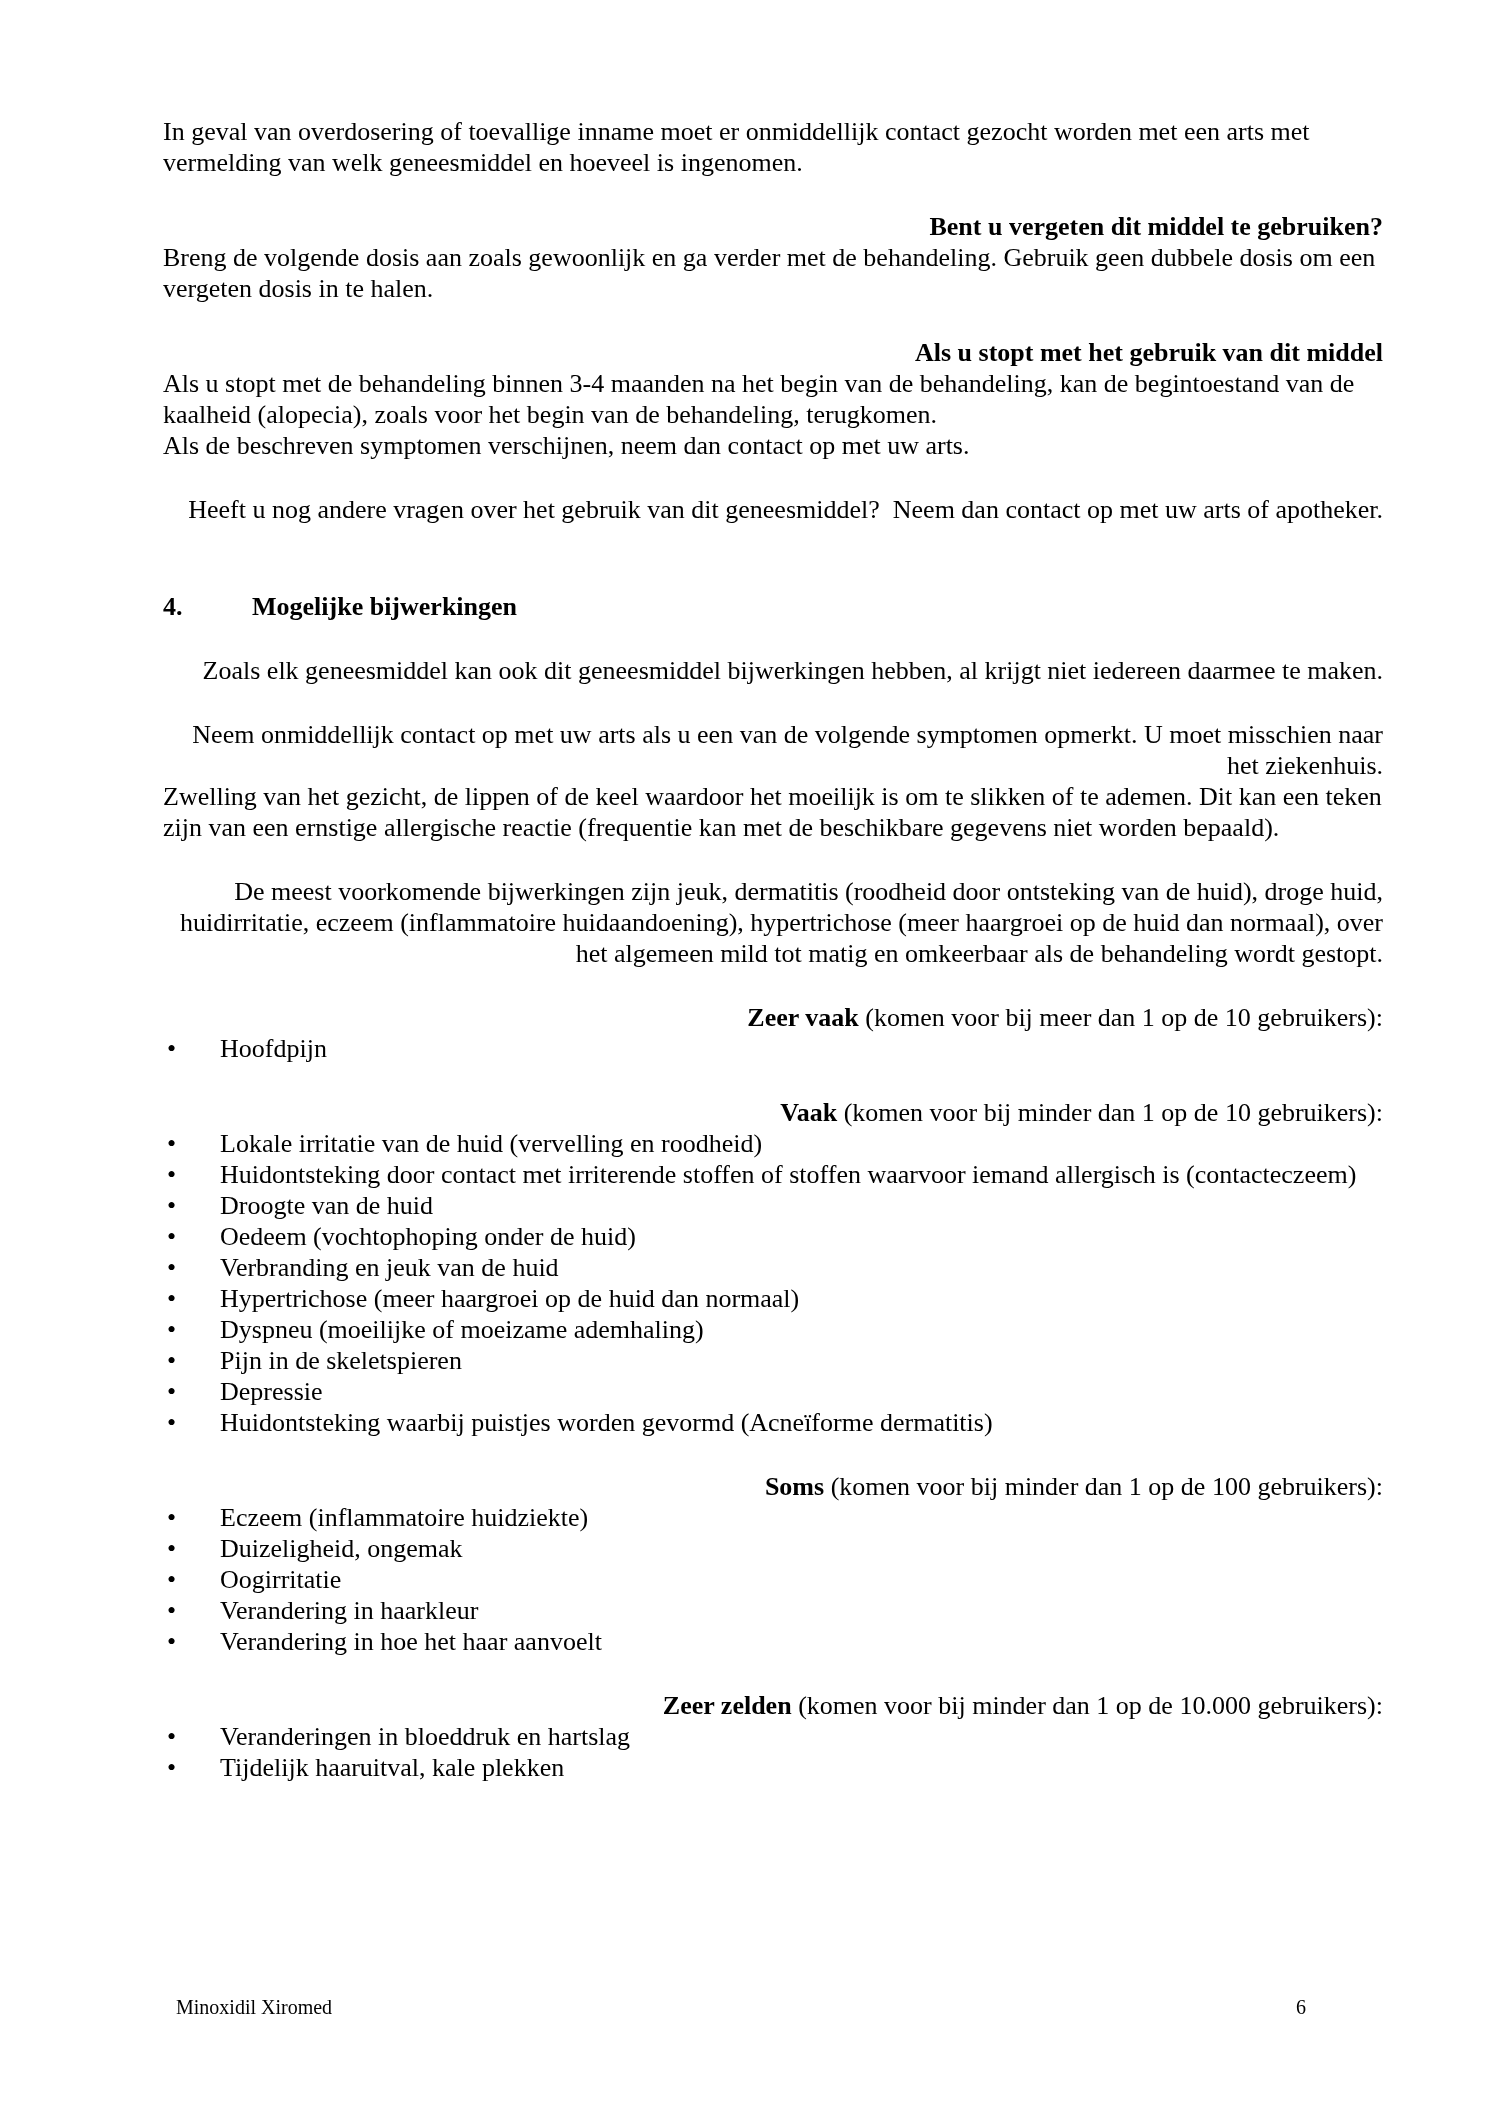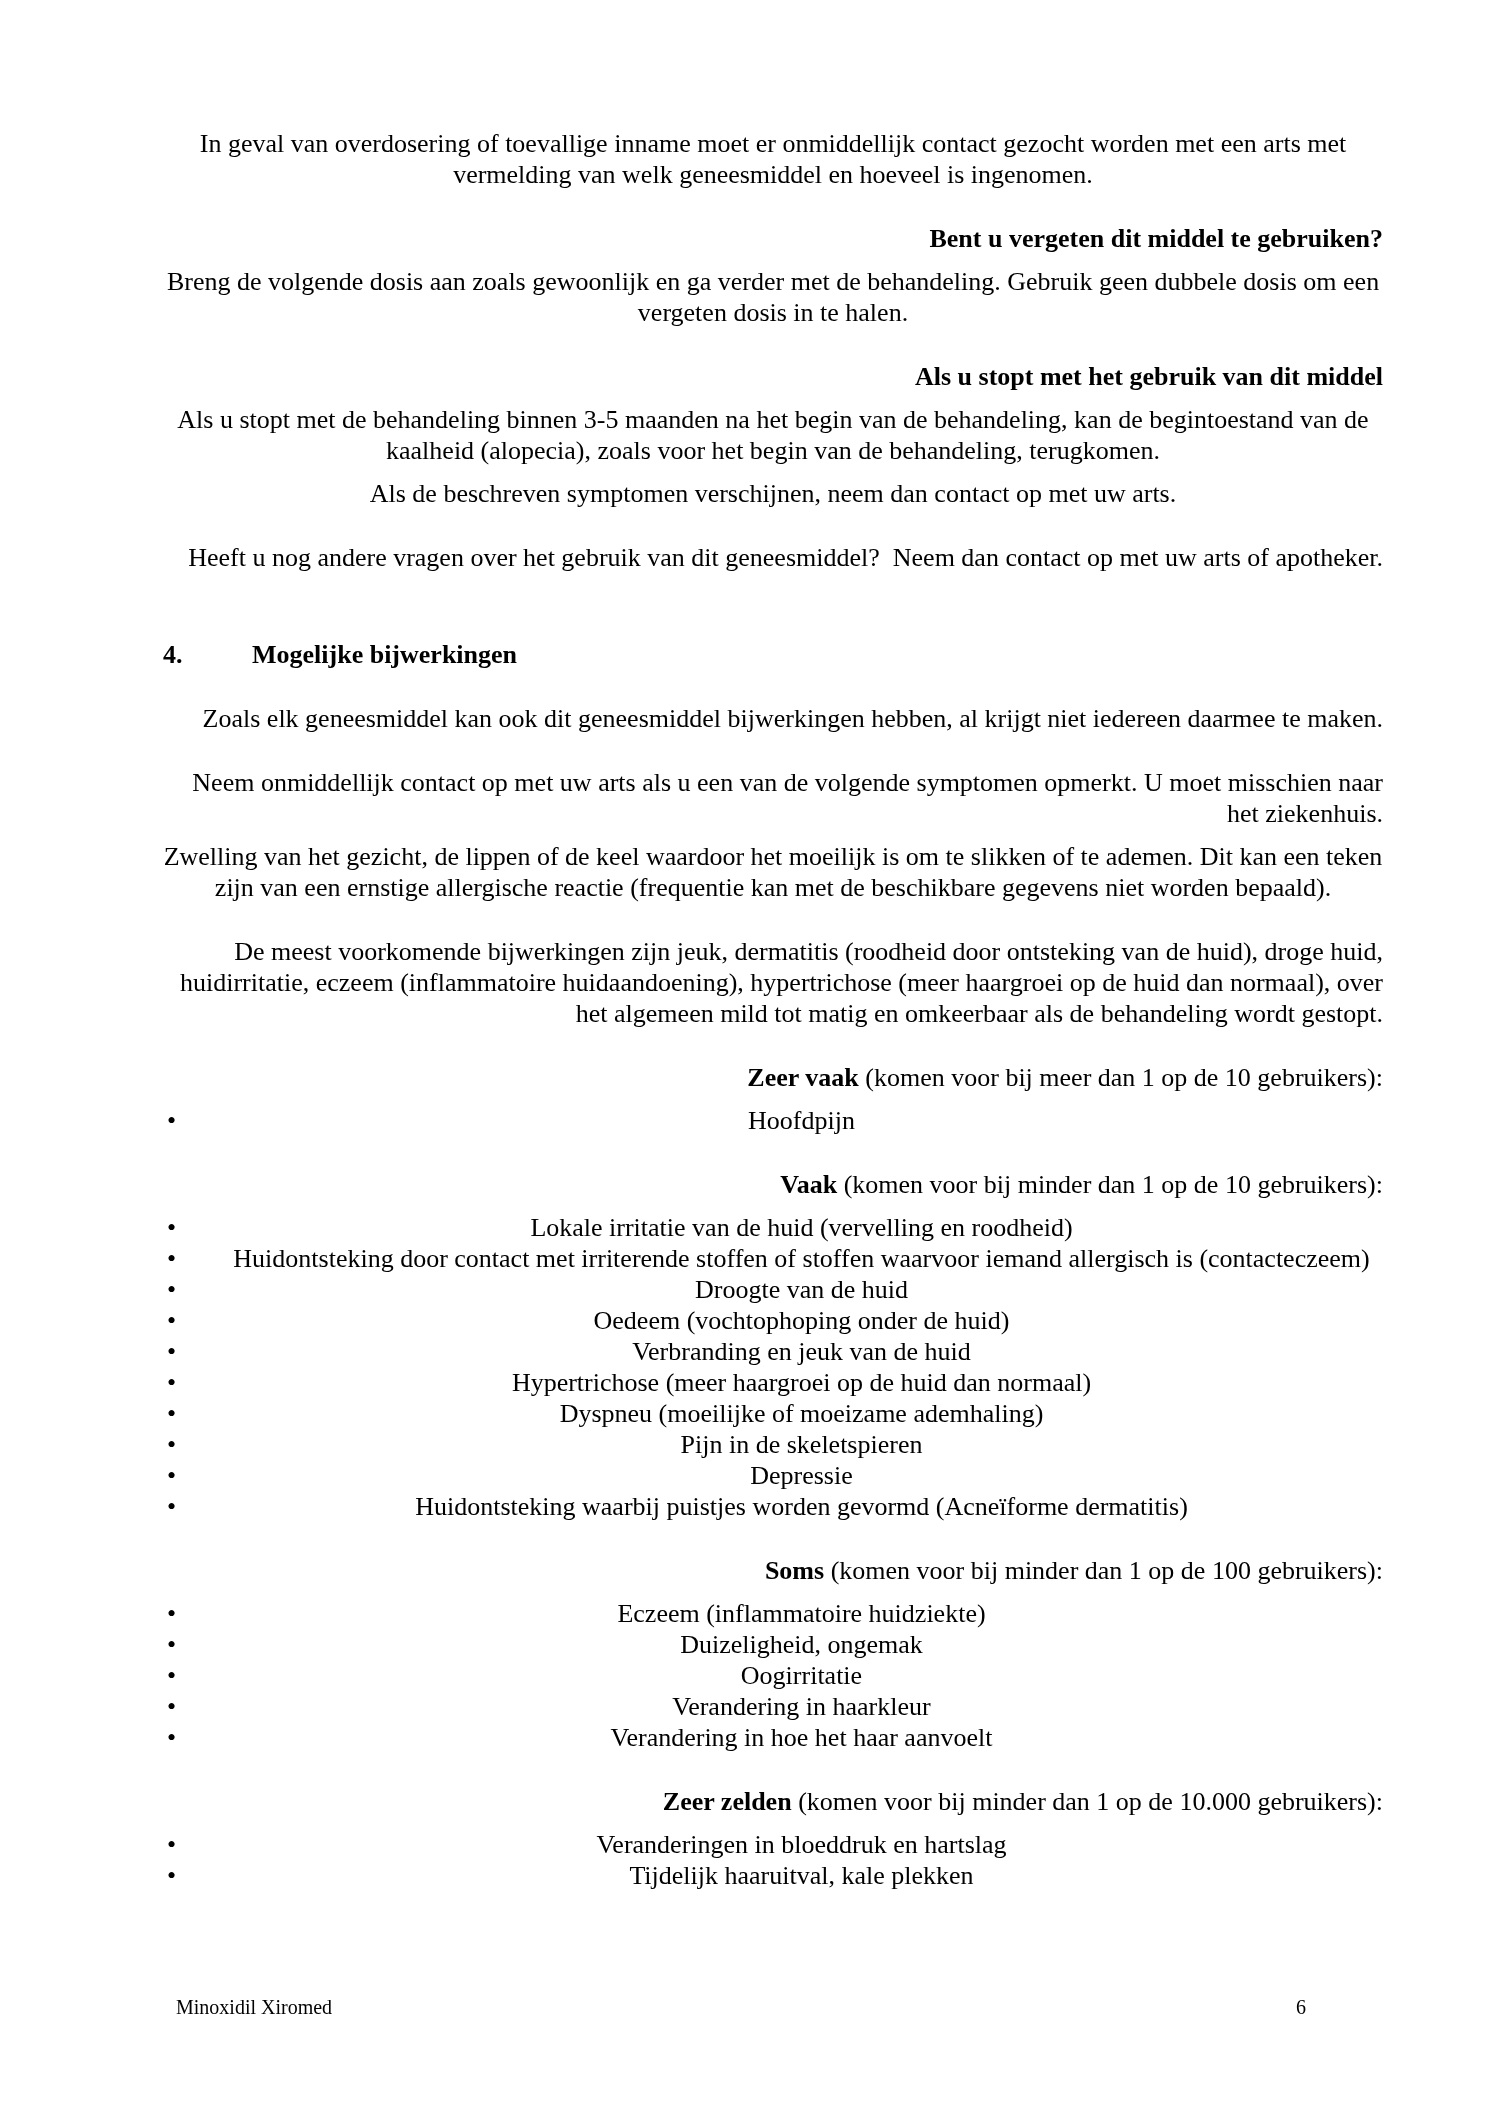--- a/index.html
+++ b/index.html
@@ -16,21 +16,21 @@
     overflow: hidden;
   }
   .content {
     position: absolute;
     left: 163px; top: 116px;
     width: 1220px;
     font-size: 26px;
     line-height: 31px;
   }
   p.paragraph { white-space: pre-wrap; }
-  .gap-0 { margin-top: 12px; text-align: center; }
+  .gap-0 { margin-top: 0; }
   .gap-1 { margin-top: 33px; text-align: right; }
   .gap-2 { margin-top: 66px; }
   p.heading { font-weight: bold; }
   p.num-heading { font-weight: bold; }
   p.num-heading .num { display: inline-block; width: 89px; }
   p.freq-heading .bold { font-weight: bold; }
   ul.bullet-list { list-style: none; }
   ul.bullet-list li { position: relative; padding-left: 57px; }
   ul.bullet-list li::before {
     content: "\2022";
@@ -45,21 +45,21 @@
 </style>
 </head>
 <body>
 
 <div class="page">
   <div class="content" id="content">
       <p class="paragraph gap-0">In geval van overdosering of toevallige inname moet er onmiddellijk contact gezocht worden met een arts met vermelding van welk geneesmiddel en hoeveel is ingenomen.</p>
       <p class="heading gap-1">Bent u vergeten dit middel te gebruiken?</p>
       <p class="paragraph gap-0">Breng de volgende dosis aan zoals gewoonlijk en ga verder met de behandeling. Gebruik geen dubbele dosis om een vergeten dosis in te halen.</p>
       <p class="heading gap-1">Als u stopt met het gebruik van dit middel</p>
-      <p class="paragraph gap-0">Als u stopt met de behandeling binnen 3-5 maanden na het begin van de behandeling, kan de begintoestand van de kaalheid (alopecia), zoals voor het begin van de behandeling, terugkomen.</p>
+      <p class="paragraph gap-0">Als u stopt met de behandeling binnen 3-4 maanden na het begin van de behandeling, kan de begintoestand van de kaalheid (alopecia), zoals voor het begin van de behandeling, terugkomen.</p>
       <p class="paragraph gap-0">Als de beschreven symptomen verschijnen, neem dan contact op met uw arts.</p>
       <p class="paragraph gap-1">Heeft u nog andere vragen over het gebruik van dit geneesmiddel?  Neem dan contact op met uw arts of apotheker.</p>
       <p class="num-heading gap-2"><span class="num">4.</span><span>Mogelijke bijwerkingen</span></p>
       <p class="paragraph gap-1">Zoals elk geneesmiddel kan ook dit geneesmiddel bijwerkingen hebben, al krijgt niet iedereen daarmee te maken.</p>
       <p class="paragraph gap-1">Neem onmiddellijk contact op met uw arts als u een van de volgende symptomen opmerkt. U moet misschien naar het ziekenhuis.</p>
       <p class="paragraph gap-0">Zwelling van het gezicht, de lippen of de keel waardoor het moeilijk is om te slikken of te ademen. Dit kan een teken zijn van een ernstige allergische reactie (frequentie kan met de beschikbare gegevens niet worden bepaald).</p>
       <p class="paragraph gap-1">De meest voorkomende bijwerkingen zijn jeuk, dermatitis (roodheid door ontsteking van de huid), droge huid, huidirritatie, eczeem (inflammatoire huidaandoening), hypertrichose (meer haargroei op de huid dan normaal), over het algemeen mild tot matig en omkeerbaar als de behandeling wordt gestopt.</p>
       <p class="freq-heading gap-1"><span class="bold">Zeer vaak</span><span> (komen voor bij meer dan 1 op de 10 gebruikers):</span></p>
       <ul class="bullet-list gap-0">
         <li>Hoofdpijn</li>

